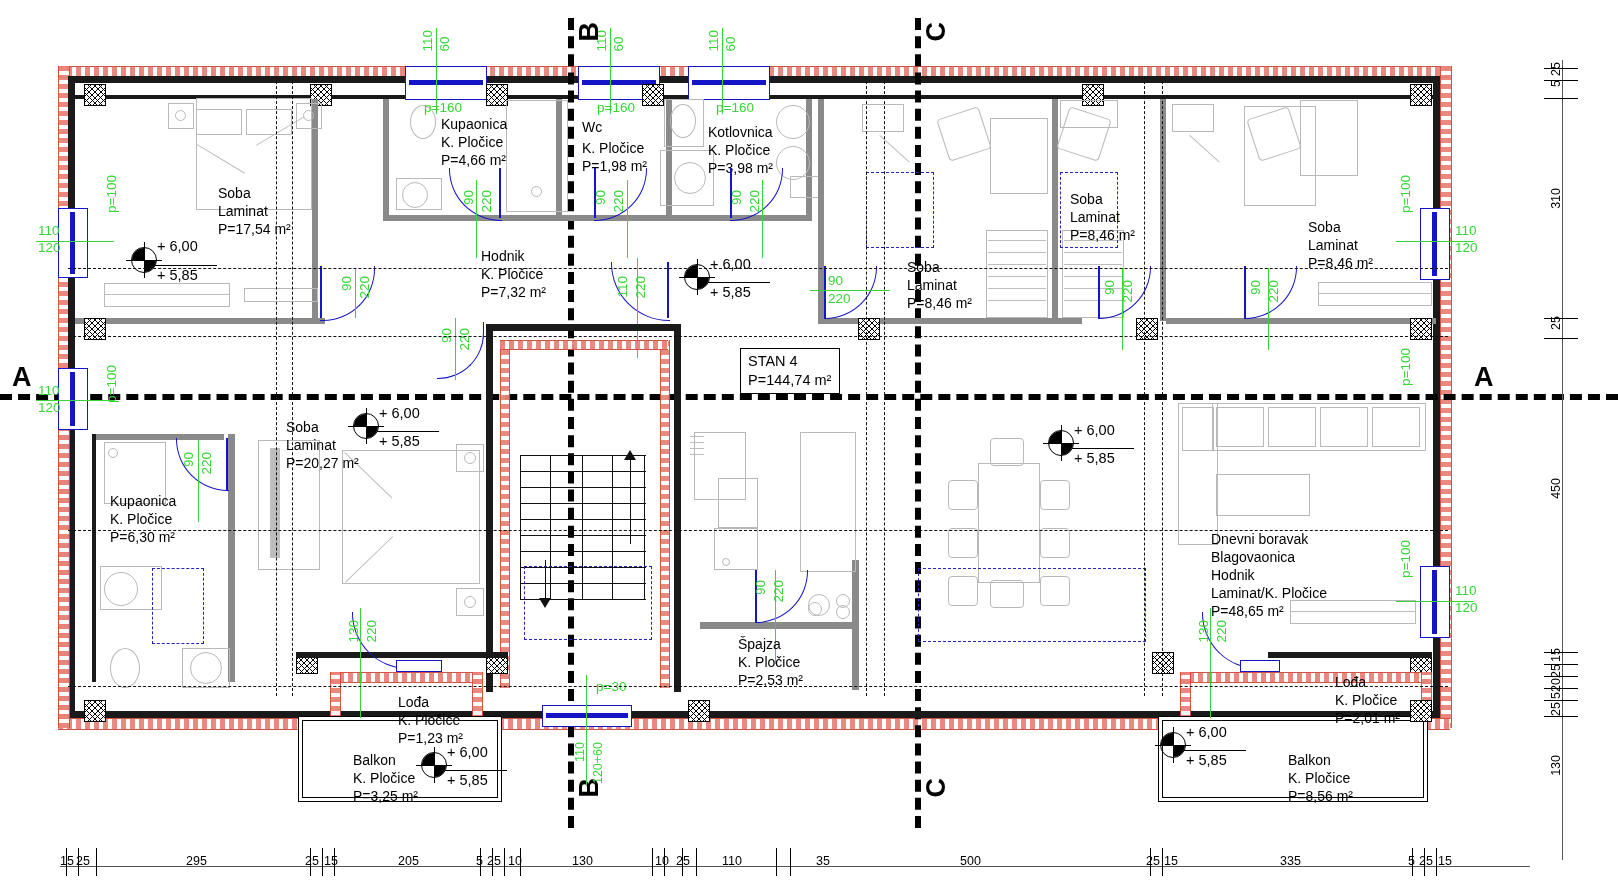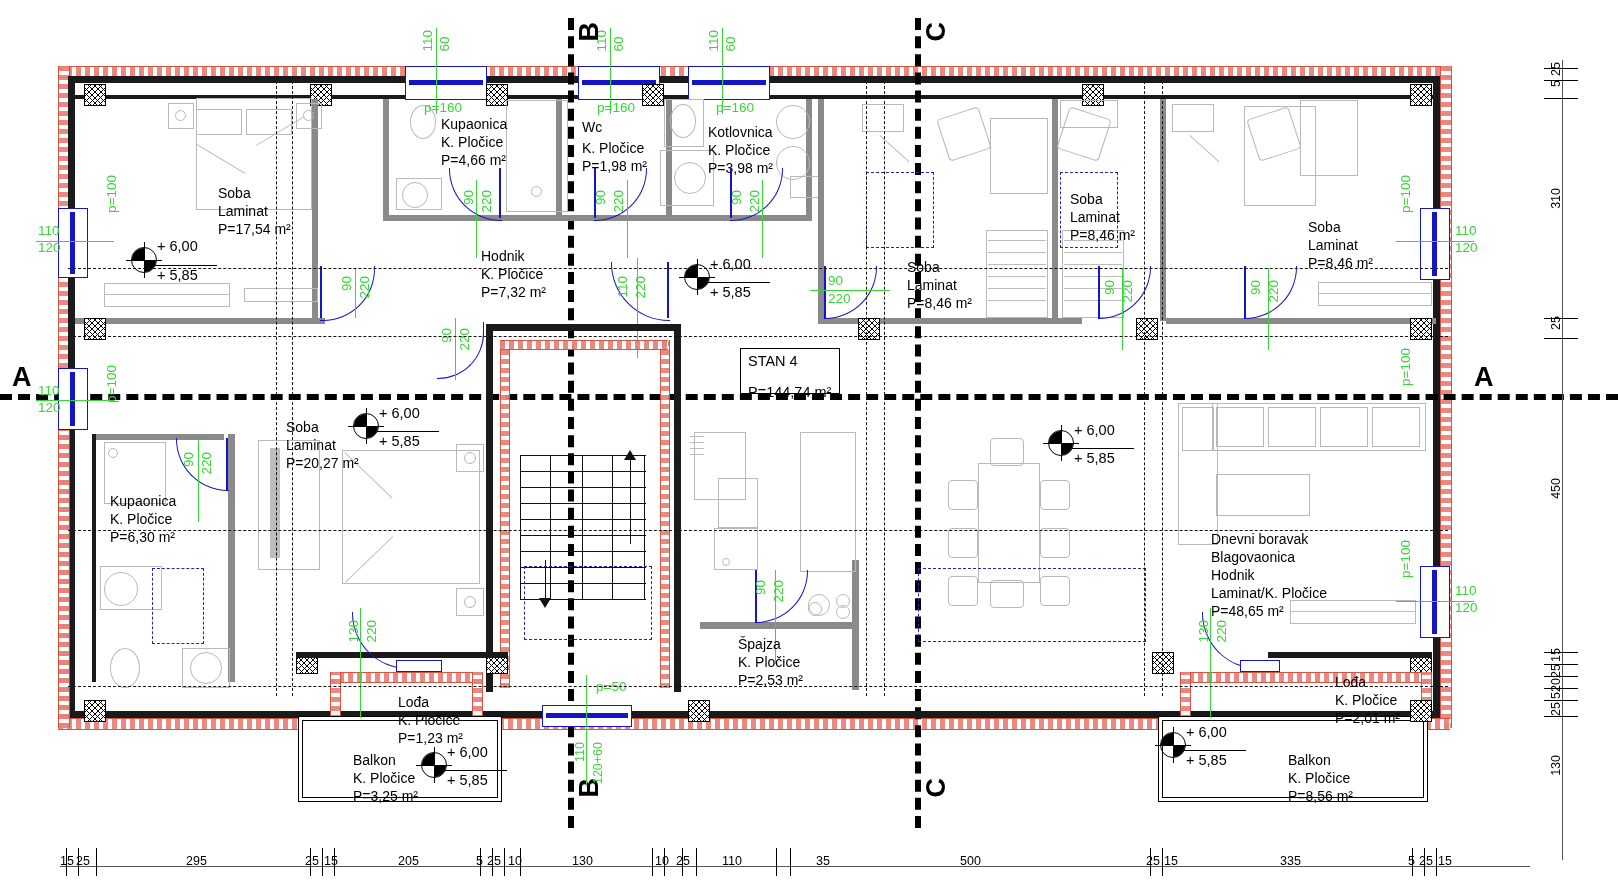--- a/index.html
+++ b/index.html
@@ -326,21 +326,21 @@
   <div class="bluebox" style="left:1420px;top:208px;width:30px;height:72px;"></div>
   <div class="blueline" style="left:1432px;top:212px;width:5px;height:64px;"></div>
   <div class="gh" style="left:1396px;top:241px;width:78px;"></div>
   <span class="txt grn" style="left:1455px;top:222px;">110
 120</span>
   <span class="txt grn vert" style="left:1397px;top:175px;">p=100</span>
   <span class="txt grn vert" style="left:1397px;top:348px;">p=100</span>
 
   <div class="label-box" style="left:740px;top:348px;width:100px;height:46px;"></div>
   <span class="txt" style="left:748px;top:353px;font-size:14.5px;">STAN 4</span>
-  <span class="txt" style="left:748px;top:372px;font-size:14.5px;margin-top:12px;">P=144,74 m²</span>
+  <span class="txt" style="left:748px;top:372px;font-size:14.5px;">P=144,74 m²</span>
 
   <div class="insul-v abs" style="left:58px;top:418px;width:10px;height:310px;"></div>
   <div class="wall" style="left:92px;top:434px;width:4px;height:248px;"></div>
   <div class="wallgrey" style="left:96px;top:434px;width:128px;height:6px;"></div>
   <div class="wallgrey" style="left:228px;top:434px;width:7px;height:248px;"></div>
   <div class="furn" style="left:104px;top:442px;width:62px;height:62px;"></div>
   <div class="circ" style="left:108px;top:448px;width:10px;height:10px;"></div>
   <div class="furn" style="left:100px;top:566px;width:62px;height:44px;"></div>
   <div class="circ" style="left:104px;top:572px;width:34px;height:34px;"></div>
   <div class="dashblue" style="left:152px;top:568px;width:52px;height:76px;"></div>
@@ -417,21 +417,21 @@
   </div>
   <div class="arrowline" style="left:630px;top:452px;height:92px;"></div>
   <div class="abs" style="left:624px;top:450px;width:0;height:0;border-left:6px solid transparent;border-right:6px solid transparent;border-bottom:10px solid #111;"></div>
   <div class="arrowline" style="left:545px;top:560px;height:42px;"></div>
   <div class="abs" style="left:539px;top:598px;width:0;height:0;border-left:6px solid transparent;border-right:6px solid transparent;border-top:10px solid #111;"></div>
   <div class="dashblue" style="left:524px;top:566px;width:128px;height:74px;border-style:dashed;border-color:#2424b4;"></div>
 
   <div class="bluebox" style="left:542px;top:705px;width:90px;height:22px;"></div>
   <div class="blueline" style="left:546px;top:713px;width:82px;height:5px;"></div>
   <div class="gv" style="left:586px;top:675px;height:110px;"></div>
-  <span class="txt grn" style="left:596px;top:678px;">p=50</span>
+  <span class="txt grn" style="left:596px;top:678px;">p=30</span>
   <span class="txt grn vert small" style="left:572px;top:742px;">110</span>
   <span class="txt grn vert small" style="left:590px;top:742px;">120+60</span>
 
   <div class="wallgrey" style="left:700px;top:622px;width:158px;height:7px;"></div>
   <div class="wallgrey" style="left:852px;top:560px;width:7px;height:130px;"></div>
   <div class="furn" style="left:694px;top:432px;width:52px;height:68px;"></div>
   <div class="fline" style="left:690px;top:436px;width:14px;height:1px;"></div>
   <div class="fline" style="left:690px;top:442px;width:14px;height:1px;"></div>
   <div class="fline" style="left:690px;top:448px;width:14px;height:1px;"></div>
   <div class="fline" style="left:690px;top:454px;width:14px;height:1px;"></div>

